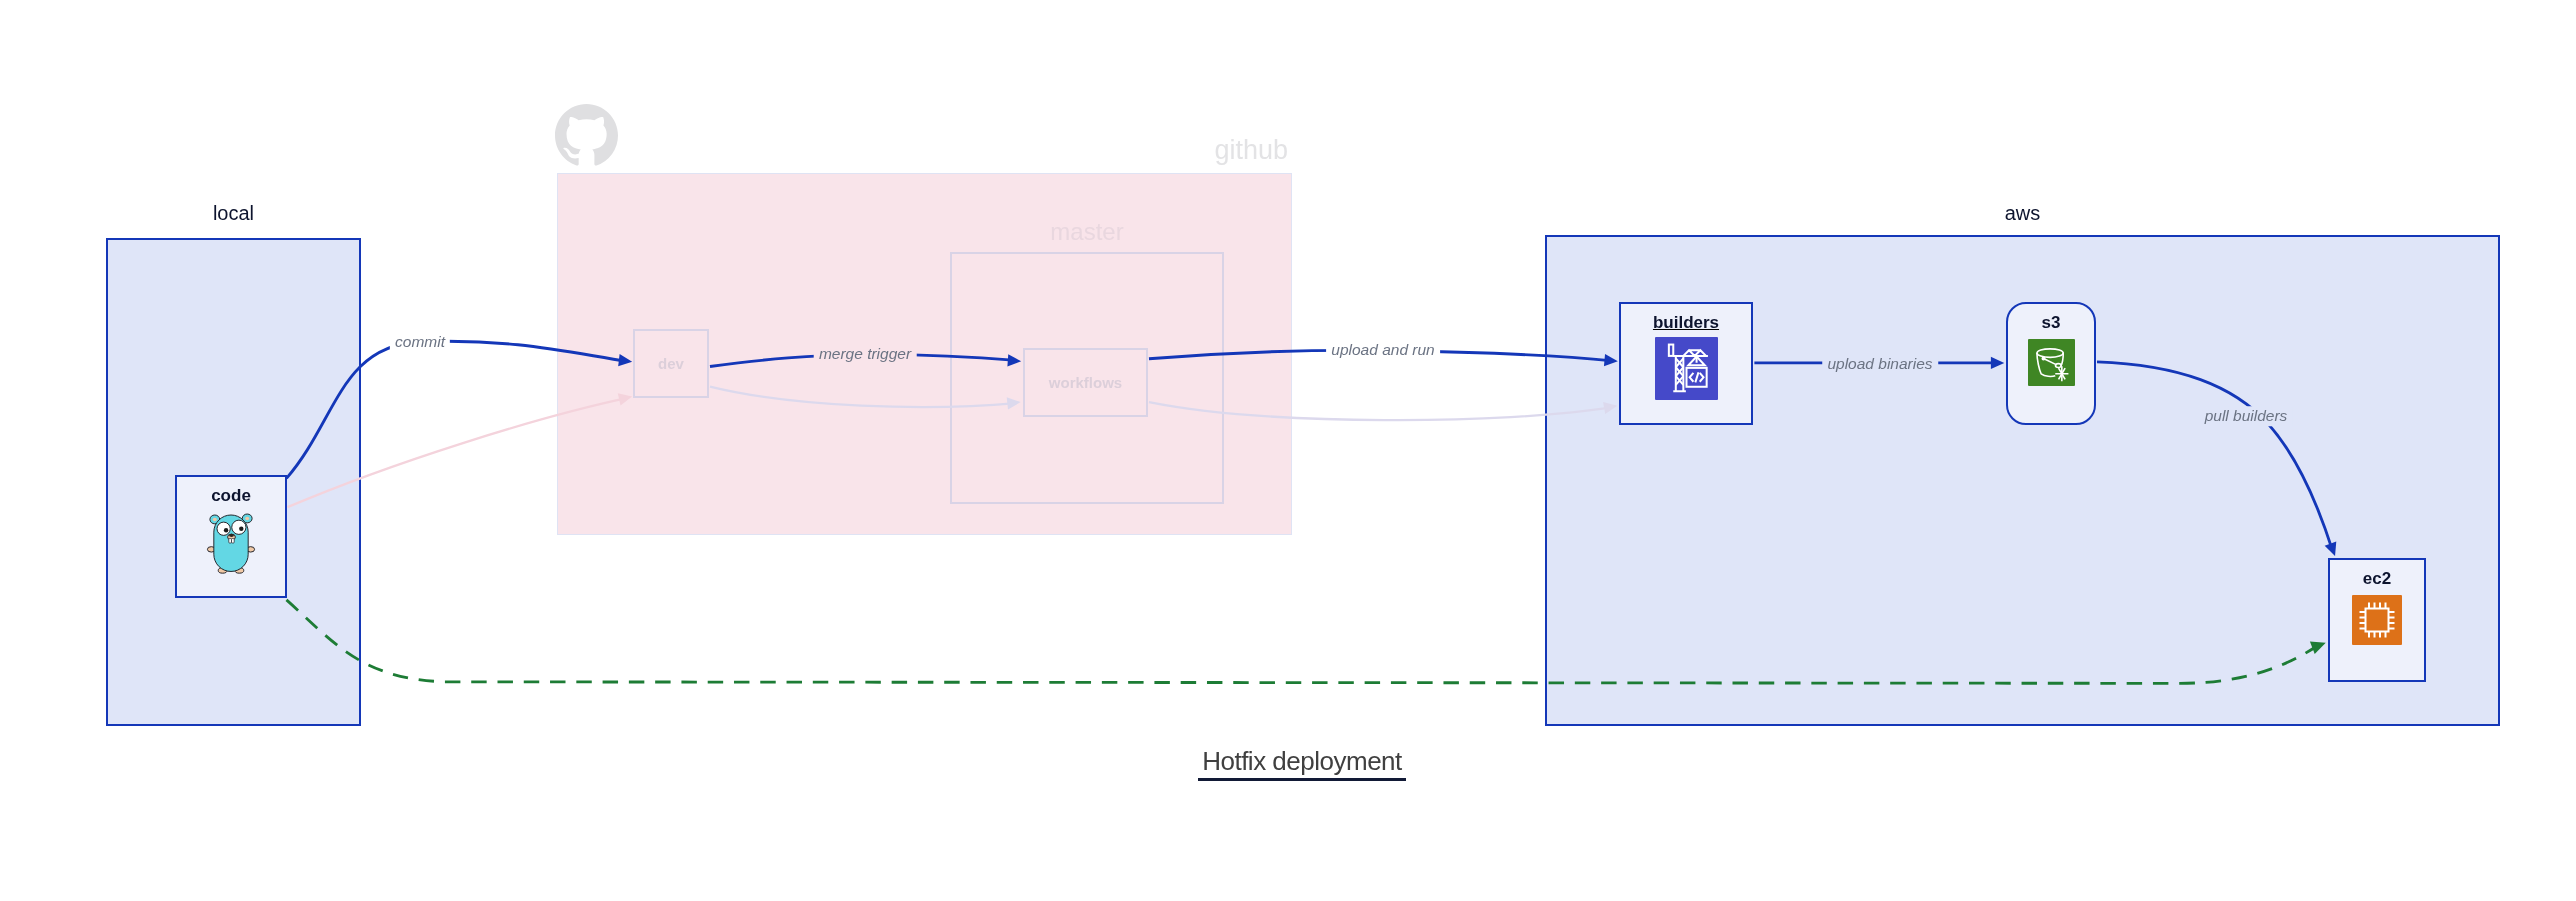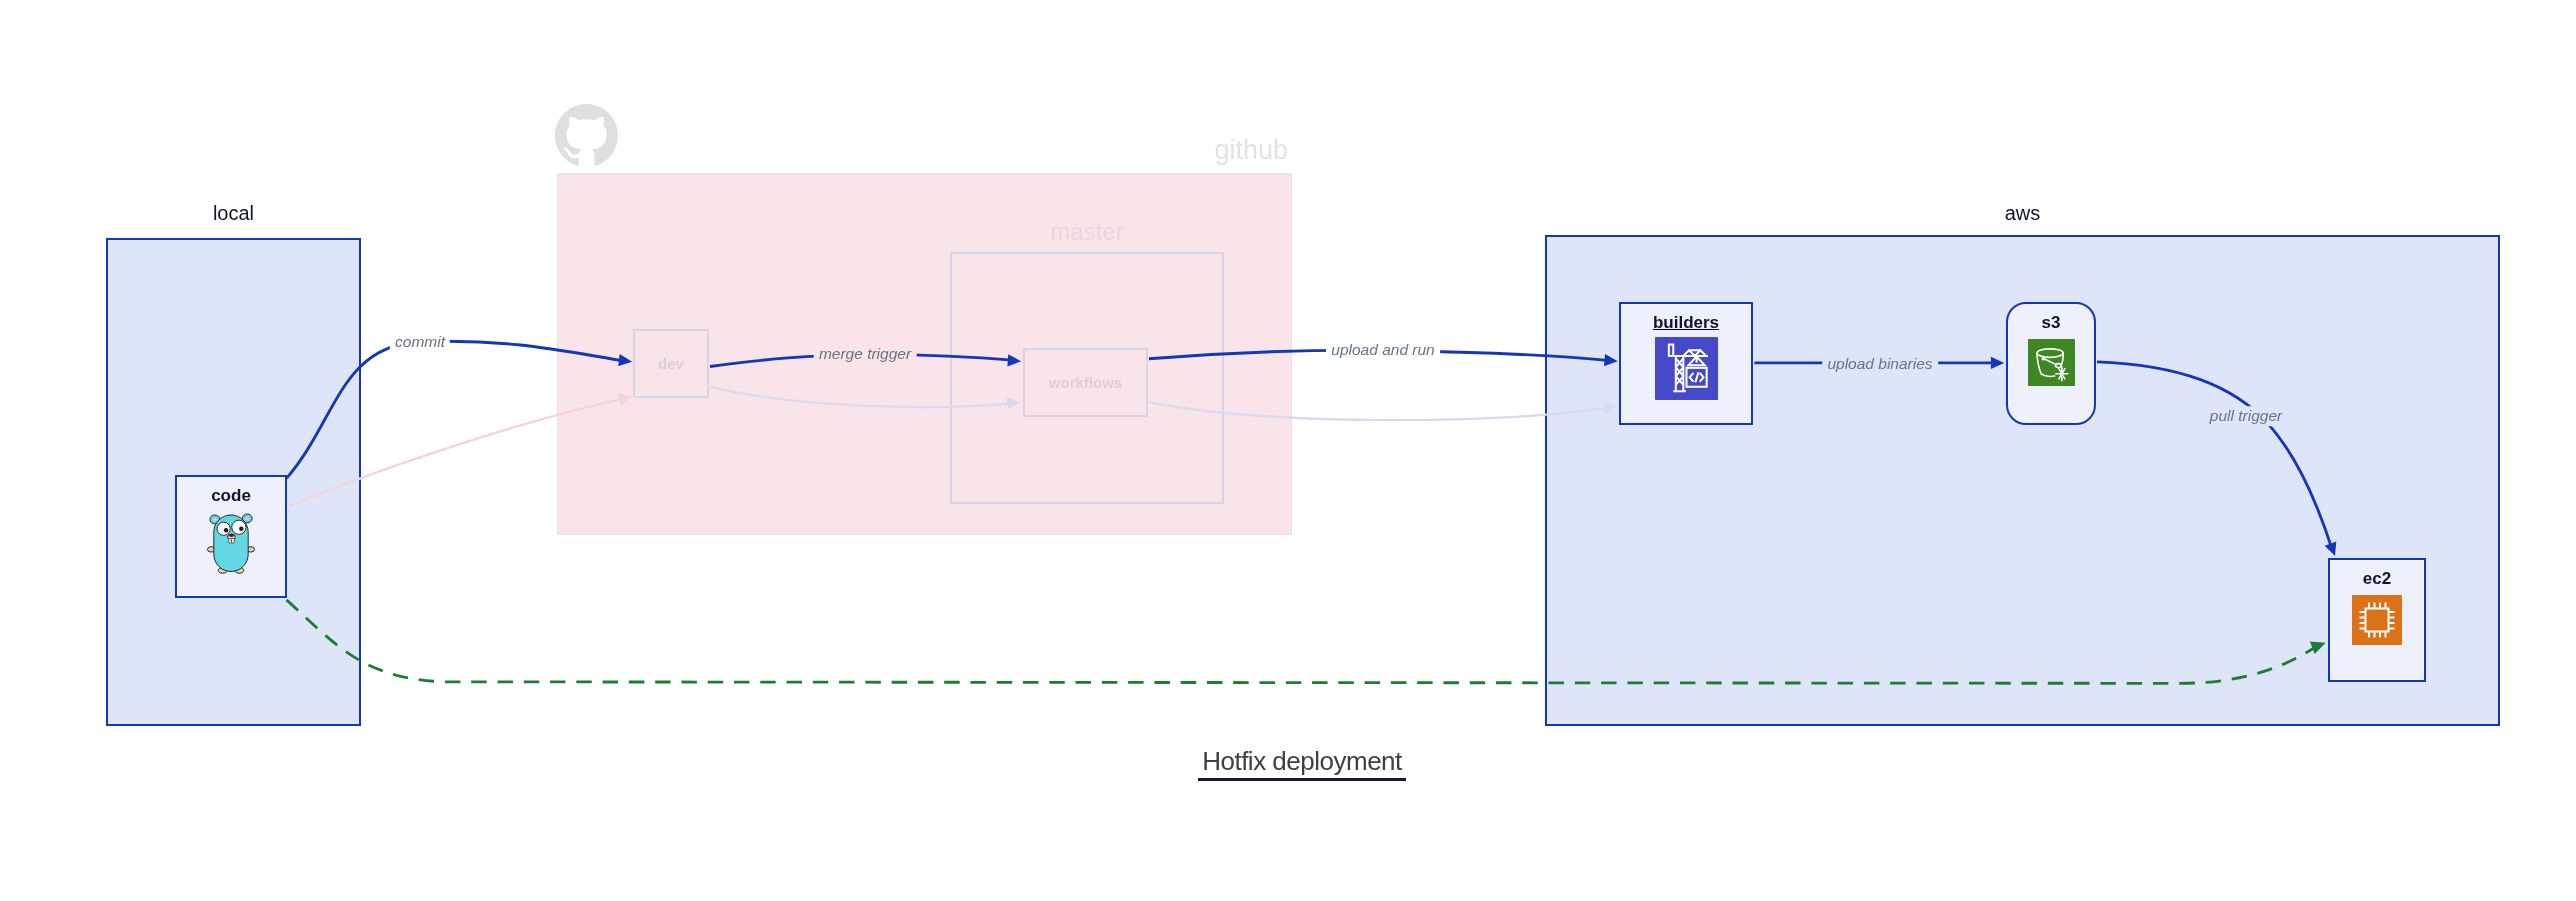--- a/index.html
+++ b/index.html
@@ -186,20 +186,20 @@
         <path d="M15 34 L27 34 M15 45 L27 45 M15 56 L27 56 M15 67 L27 67"></path>
         <path d="M73 34 L85 34 M73 45 L85 45 M73 56 L85 56 M73 67 L85 67"></path>
       </g>
     </svg>
   </div>
 
   <div class="edge-label bg-white" style="left:420px; top:342px;">commit</div>
   <div class="edge-label bg-pink" style="left:865px; top:354px;">merge trigger</div>
   <div class="edge-label bg-white" style="left:1383px; top:350px;">upload and run</div>
   <div class="edge-label bg-lav" style="left:1880px; top:364px;">upload binaries</div>
-  <div class="edge-label bg-lav" style="left:2246px; top:416px;">pull trigger</div>
+  <div class="edge-label bg-lav" style="left:2246px; top:416px;">pull builders</div>
 
   <div class="title-row">
     <span>Hotfix deployment</span>
   </div>
 
 </div>
 
 
 </body></html>

